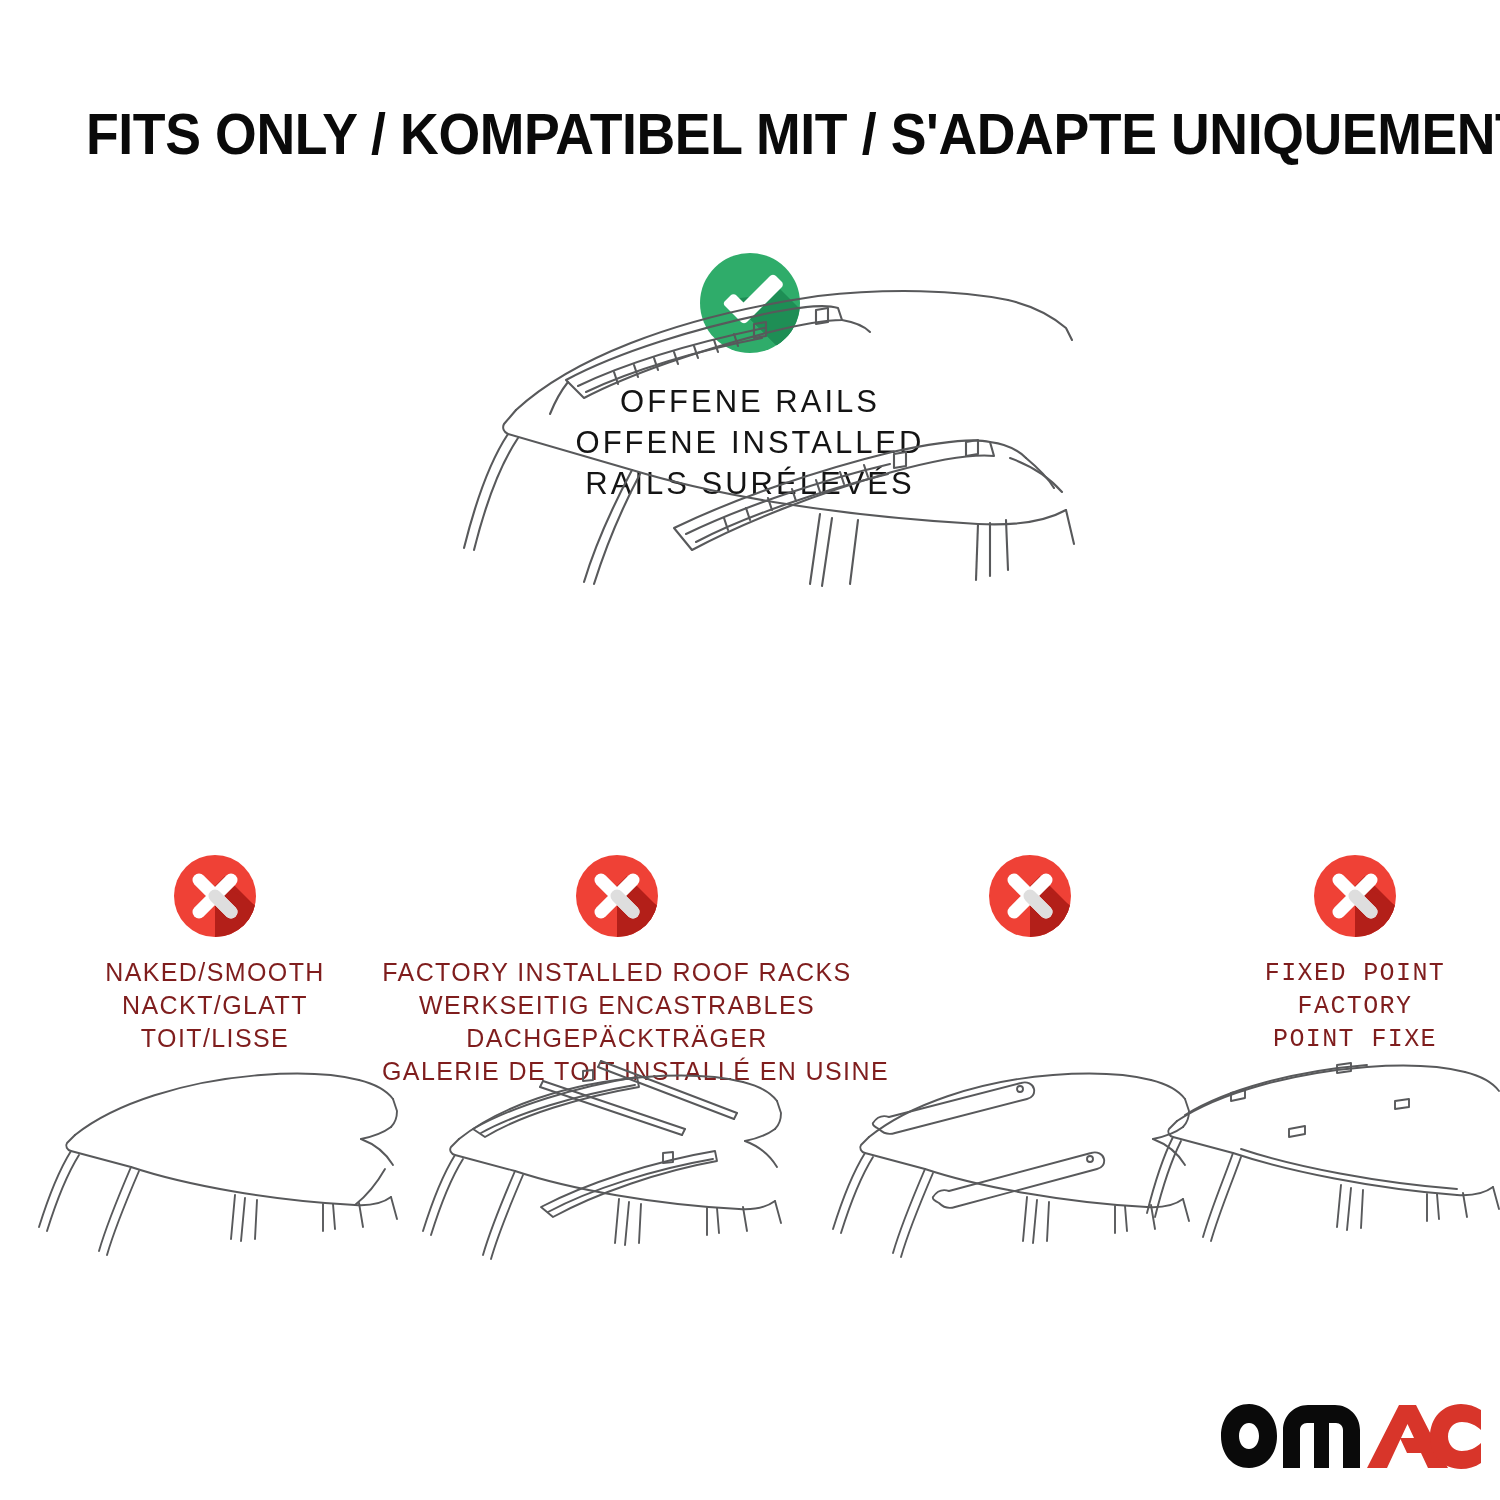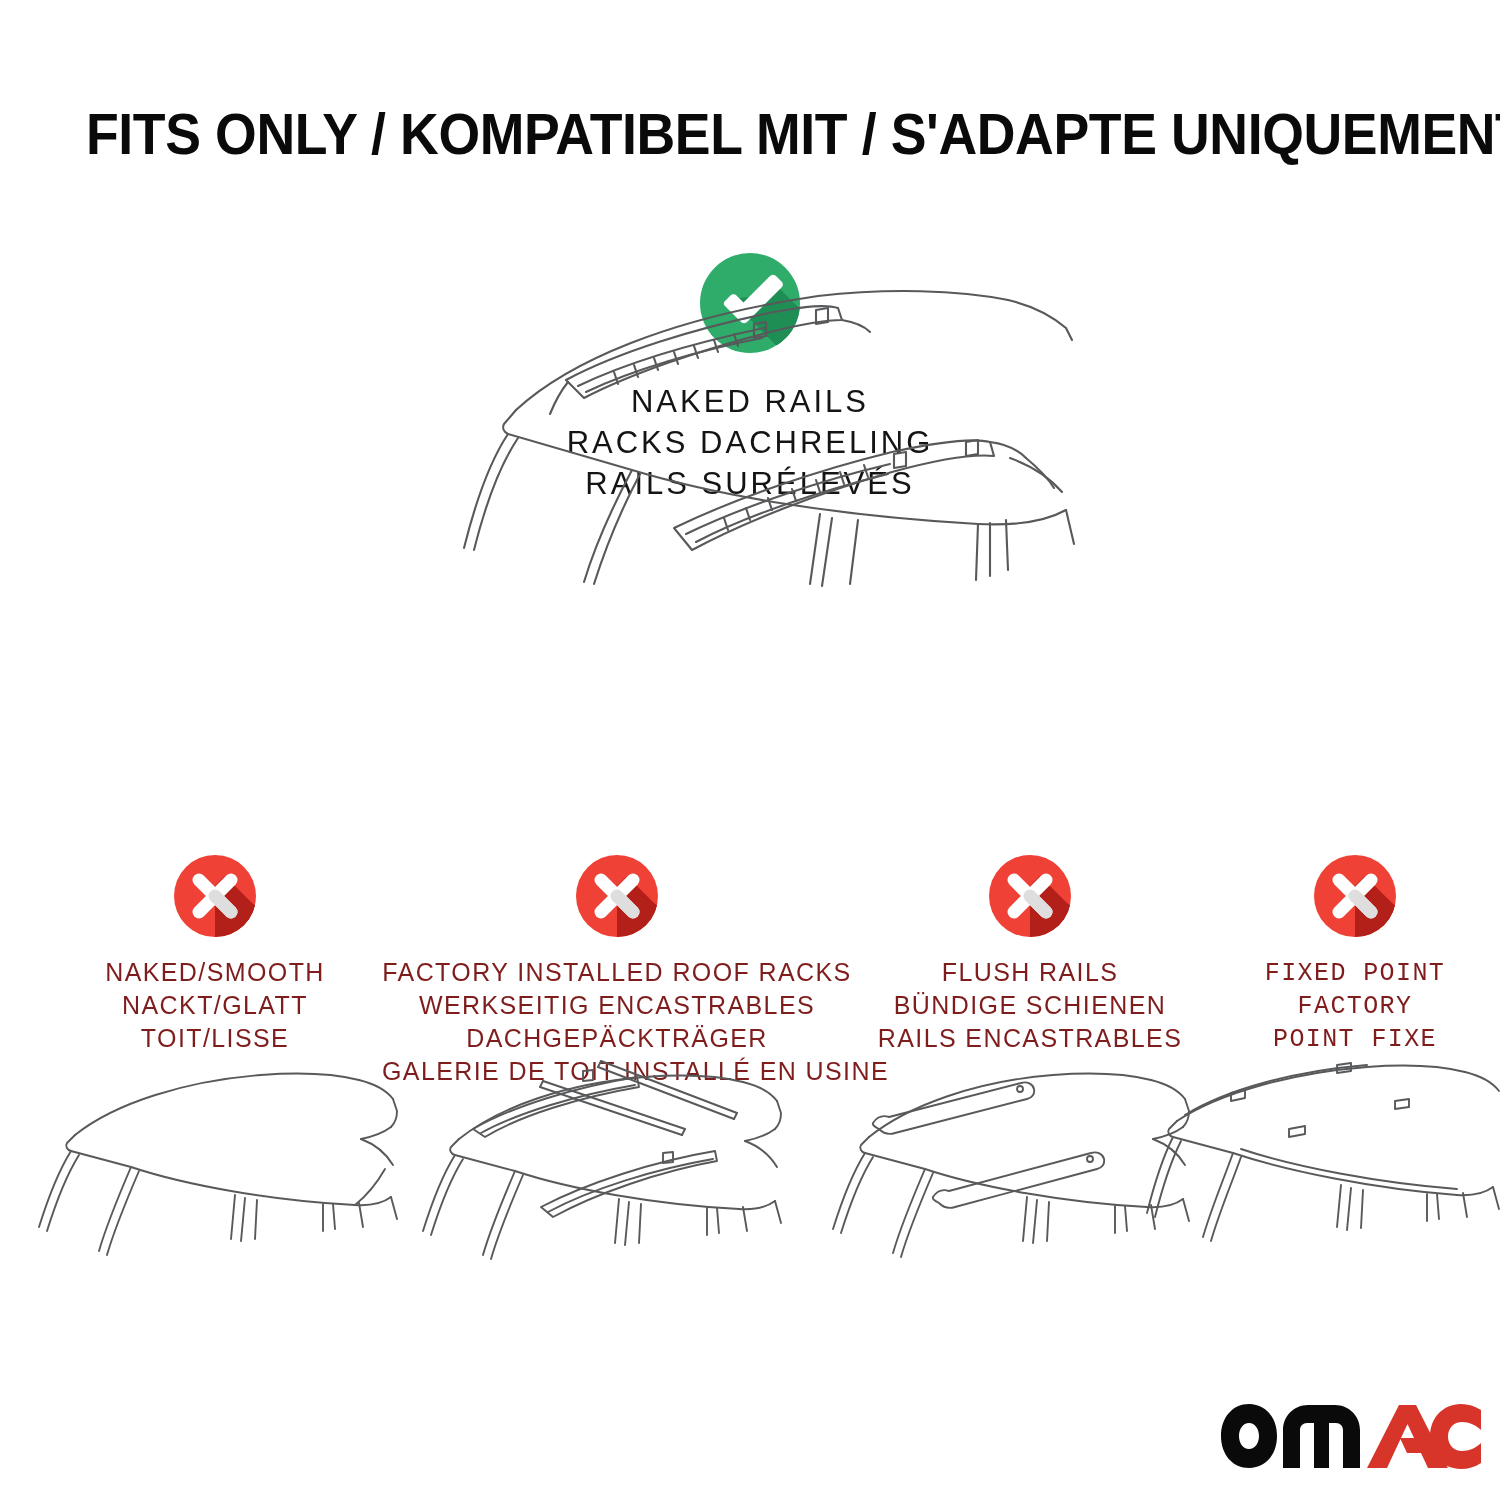--- a/index.html
+++ b/index.html
@@ -137,22 +137,22 @@
 
           <path d="M33 49 L46 62 L103 119 L119 103 L62 46 Z" fill="#1E8E55"></path>
           <path d="M46 62 L76 32 L120 76 L103 119 Z" fill="#1E8E55"></path>
         </g>
 
         <path d="M27.5 51.5 L33.5 45.5 A4 4 0 0 1 39.5 45.5 L46.5 52.5 L72.5 26.5 A4.5 4.5 0 0 1 79.5 26.5 L84.5 31.5 A4 4 0 0 1 84.5 37.5 L50.5 71.5 A4.5 4.5 0 0 1 43.5 71.5 L27.5 55.5 A3.5 3.5 0 0 1 27.5 51.5 Z" fill="#FFFFFF"></path>
       </svg>
     </div>
 
     <div id="hero-labels">
-      <span class="ln">NAKED RAILS</span>
-      <span class="ln">RACKS DACHRELING</span>
+      <span class="ln">OFFENE RAILS</span>
+      <span class="ln">OFFENE INSTALLED</span>
       <span class="ln">RAILS SURÉLEVÉS</span>
     </div>
   </div>
 
   <div id="hero-art">
     <svg viewBox="0 0 668 330" xmlns="http://www.w3.org/2000/svg" fill="none" stroke="#58595B" stroke-width="2.1" stroke-linecap="round" stroke-linejoin="round">
 
       <path d="M98 148 C150 100 250 56 400 34 C470 26 540 28 590 38"></path>
       <path d="M98 148 L86 162 C84 166 86 170 90 172 L214 208"></path>
       <path d="M214 208 C300 234 420 254 560 262"></path>
@@ -351,25 +351,20 @@
           <path d="M44 54 L100 110 L110 70 L54 34 Z" fill="#B31F19"></path>
           <path d="M44 44 L66 66 L96 96 L44 96 Z" fill="#B31F19"></path>
         </g>
         <g stroke="#FFFFFF" stroke-width="13" stroke-linecap="round">
           <line x1="28" y1="28" x2="60" y2="60"></line>
           <line x1="60" y1="28" x2="28" y2="60"></line>
         </g>
         <line x1="44" y1="44" x2="60" y2="60" stroke="#DEDEDE" stroke-width="13" stroke-linecap="round"></line>
       </svg>
     </span>
-    <div class="col-labels">
-      <span class="ln">FLUSH RAILS</span>
-      <span class="ln">BÜNDIGE SCHIENEN</span>
-      <span class="ln">RAILS ENCASTRABLES</span>
-    </div>
   </div>
 
   <div class="col-art" id="art3">
     <svg viewBox="0 0 385 235" xmlns="http://www.w3.org/2000/svg" fill="none" stroke="#58595B" stroke-width="1.9" stroke-linecap="round" stroke-linejoin="round">
       <path d="M44 82 C84 50 152 26 228 20 C268 17 302 19 326 25"></path>
       <path d="M44 82 L36 90 C34 93 36 97 40 98 L100 114"></path>
       <path d="M100 114 C154 132 242 148 322 152"></path>
       <path d="M322 152 C338 153 350 150 358 144"></path>
       <path d="M326 25 C342 29 354 36 360 44"></path>
       <path d="M360 44 L364 56 C364 62 362 68 358 72"></path>

